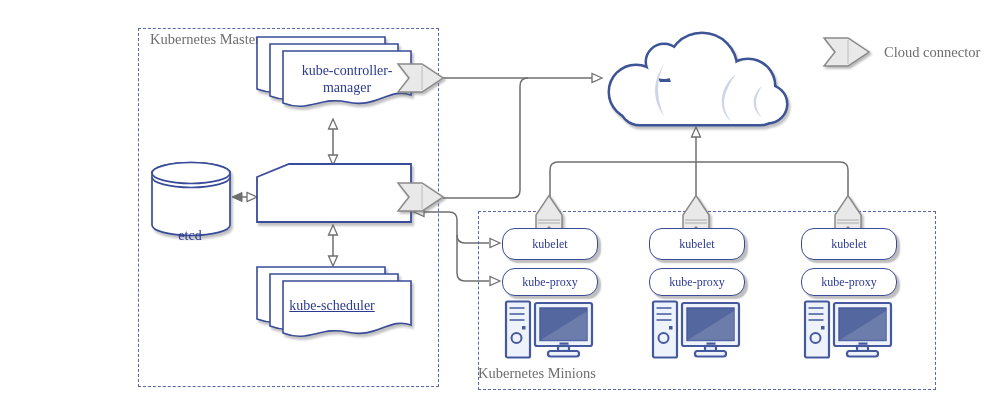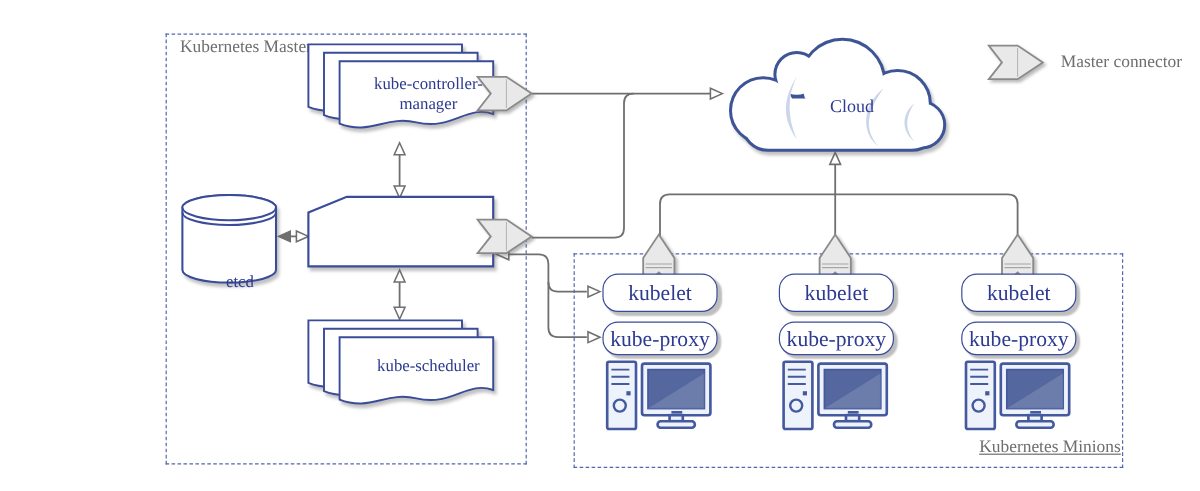--- a/index.html
+++ b/index.html
@@ -1,24 +1,24 @@
 <!DOCTYPE html>
 <html><head>
 <meta charset="utf-8">
 <style>
   html,body{margin:0;padding:0;background:#fff;}
   .canvas{position:relative;width:1000px;height:409px;background:#fff;overflow:hidden;
           font-family:"Liberation Serif","DejaVu Serif",serif;}
   .abs{position:absolute;}
   .dashed-box{position:absolute;border:1.6px dashed #5567ad;background:transparent;}
   .box-title{position:absolute;color:#6e6e6e;font-size:14.5px;white-space:nowrap;}
-  .node-label{position:absolute;color:#2c3a90;font-size:14px;text-align:center;line-height:1.22;padding-left:10px;}
+  .node-label{position:absolute;color:#2c3a90;font-size:14px;text-align:center;line-height:1.22;}
   .pill{position:absolute;background:#fff;border:1.7px solid #3a4c99;border-radius:13px;
         box-shadow:3px 3px 1.5px rgba(110,110,110,.45);display:flex;align-items:center;justify-content:center;
-        color:#2c3a90;font-size:18px;}
+        color:#2c3a90;font-size:12px;}
   .shadowed{filter:drop-shadow(2.5px 3px 1.2px rgba(100,100,100,.4));}
   .chev{filter:drop-shadow(2px 2.5px 1.2px rgba(100,100,100,.45));}
   svg{display:block;overflow:visible;}
 </style>
 </head>
 <body>
 
 <div class="canvas">
 
   <svg class="abs" style="left:0;top:0" width="1000" height="409" viewBox="0 0 1000 409">
@@ -79,21 +79,21 @@
     <path d="M33,1 H155 V59 H1 V14 Z" fill="#fff" stroke="#3a4c99" stroke-width="1.8"></path>
   </svg>
 
   <svg class="abs shadowed" style="left:256px;top:266px;" width="160" height="82" viewBox="0 0 160 82">
     <g fill="#fff" stroke="#3a4c99" stroke-width="1.6">
       <path transform="translate(1,1)" d="M0,0 H128 V44 C106,36 94,58 64,51 C38,45 26,62 0,52 Z"></path>
       <path transform="translate(14,8)" d="M0,0 H128 V44 C106,36 94,58 64,51 C38,45 26,62 0,52 Z"></path>
       <path transform="translate(27,15)" d="M0,0 H128 V44 C106,36 94,58 64,51 C38,45 26,62 0,52 Z"></path>
     </g>
   </svg>
-  <div class="node-label" style="left:285px;top:297px;width:124px;">kube-scheduler</div>
+  <div class="node-label" style="left:270px;top:297px;width:124px;text-decoration:underline;">kube-scheduler</div>
 
   <svg class="abs chev" style="left:397px;top:63px;" width="48" height="30" viewBox="0 0 48 30">
     <path d="M1,1 H25 L46,15 L25,29 H1 L12,15 Z" fill="#e9e9e9" stroke="#8a8a8a" stroke-width="1.5"></path>
     <path d="M25,3 V27" stroke="#8a8a8a" stroke-width=".8" opacity=".6"></path>
   </svg>
   <svg class="abs chev" style="left:397px;top:182px;" width="48" height="30" viewBox="0 0 48 30">
     <path d="M1,1 H25 L46,15 L25,29 H1 L12,15 Z" fill="#e9e9e9" stroke="#8a8a8a" stroke-width="1.5"></path>
     <path d="M25,3 V27" stroke="#8a8a8a" stroke-width=".8" opacity=".6"></path>
   </svg>
 
@@ -113,30 +113,29 @@
       <circle cx="158" cy="62" r="26"></circle>
         <circle cx="178" cy="80" r="18"></circle>
       <rect x="30" y="58" width="160" height="42" rx="20"></rect>
     </g>
     <g fill="#ccd6ea">
       <path d="M74,40 C62,58 62,76 74,92 C66,74 66,56 74,40 Z"></path>
       <path d="M146,50 C132,70 130,84 142,98 C126,86 130,62 146,50 Z"></path>
       <path d="M172,62 C164,74 164,84 172,94 C160,84 162,70 172,62 Z"></path>
     </g>
   </svg>
-  <div class="node-label" style="left:650px;top:80px;width:100px;font-size:15px;">Cloud</div>
 
   <svg class="abs chev" style="left:823px;top:37px;" width="48" height="30" viewBox="0 0 48 30">
     <path d="M1,1 H25 L46,15 L25,29 H1 L12,15 Z" fill="#e9e9e9" stroke="#8a8a8a" stroke-width="1.5"></path>
     <path d="M25,3 V27" stroke="#8a8a8a" stroke-width=".8" opacity=".6"></path>
   </svg>
-  <div class="box-title" style="left:884px;top:44px;">Master connector</div>
+  <div class="box-title" style="left:884px;top:44px;">Cloud connector</div>
 
   <div class="dashed-box" style="left:478px;top:211px;width:456px;height:177px;"></div>
-  <div class="box-title" style="left:478px;top:365px;width:456px;text-align:right;text-decoration:underline;">Kubernetes Minions</div>
+  <div class="box-title" style="left:478px;top:365px;width:456px;text-align:left;">Kubernetes Minions</div>
 
   <svg class="abs chev" style="left:535px;top:194px;" width="28" height="46" viewBox="0 0 28 46">
     <path d="M1,45 V21 L14,1.5 L27,21 V45 L14,33 Z" fill="#e9e9e9" stroke="#8a8a8a" stroke-width="1.5"></path>
     <path d="M3,26 H25 M3,29 H25" stroke="#8a8a8a" stroke-width=".9" opacity=".7"></path>
   </svg>
   <div class="pill" style="left:502px;top:228px;width:94px;height:30px;">
     <span>kubelet</span>
   </div>
   <div class="pill" style="left:502px;top:268px;width:94px;height:26px;">
     <span>kube-proxy</span>

